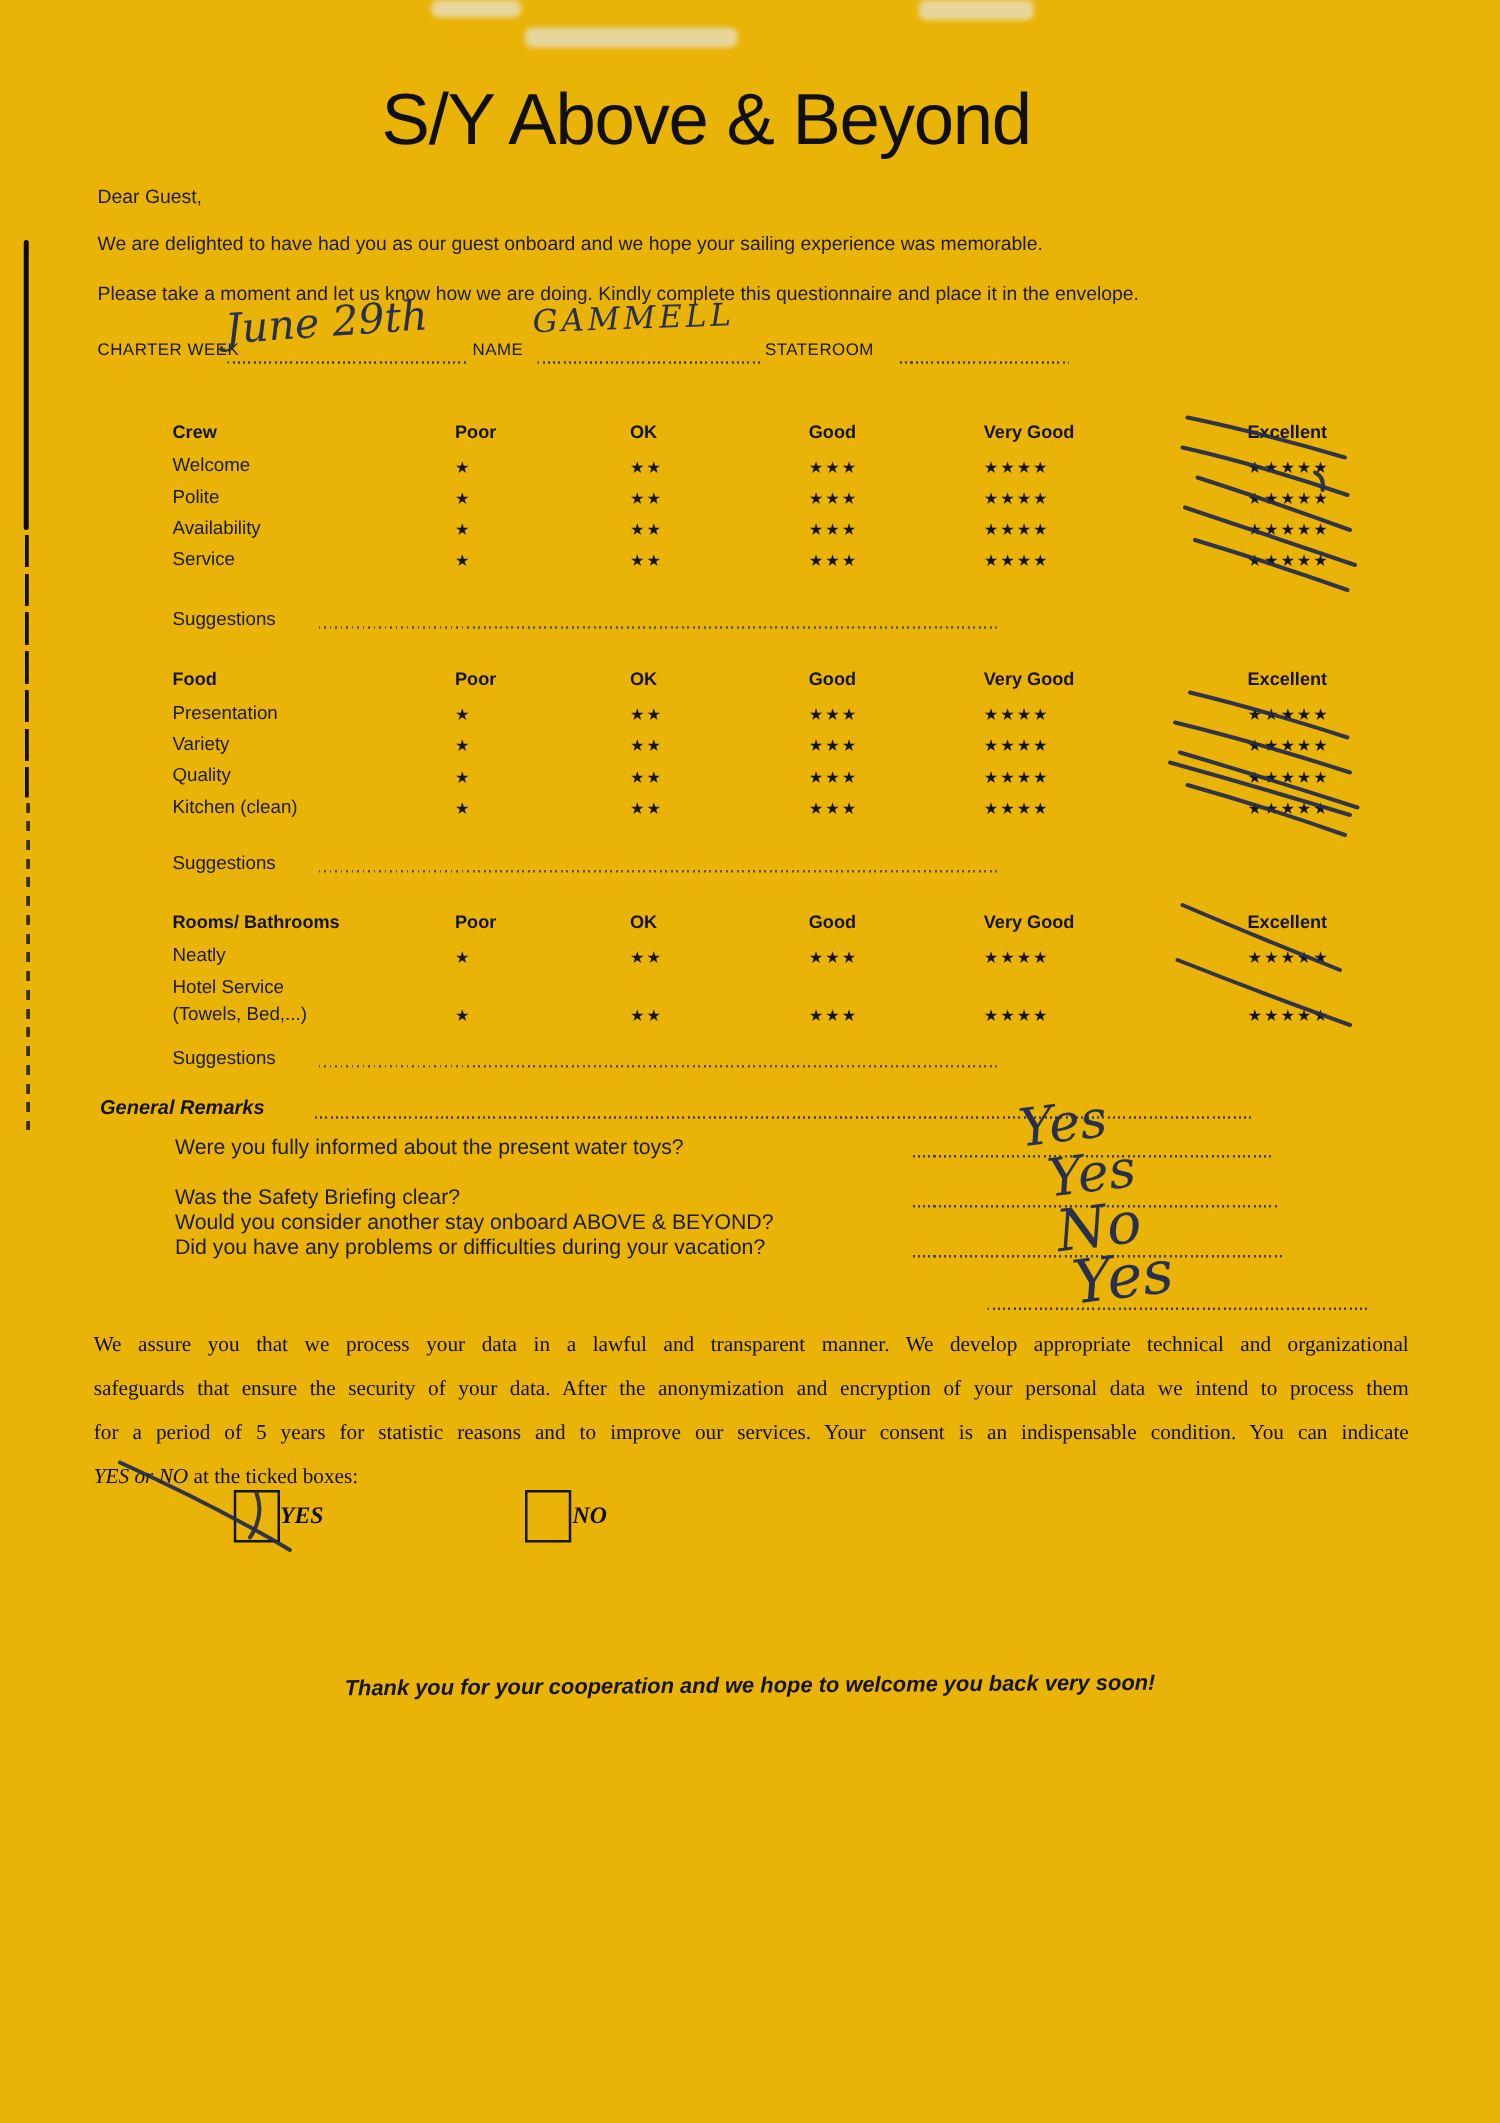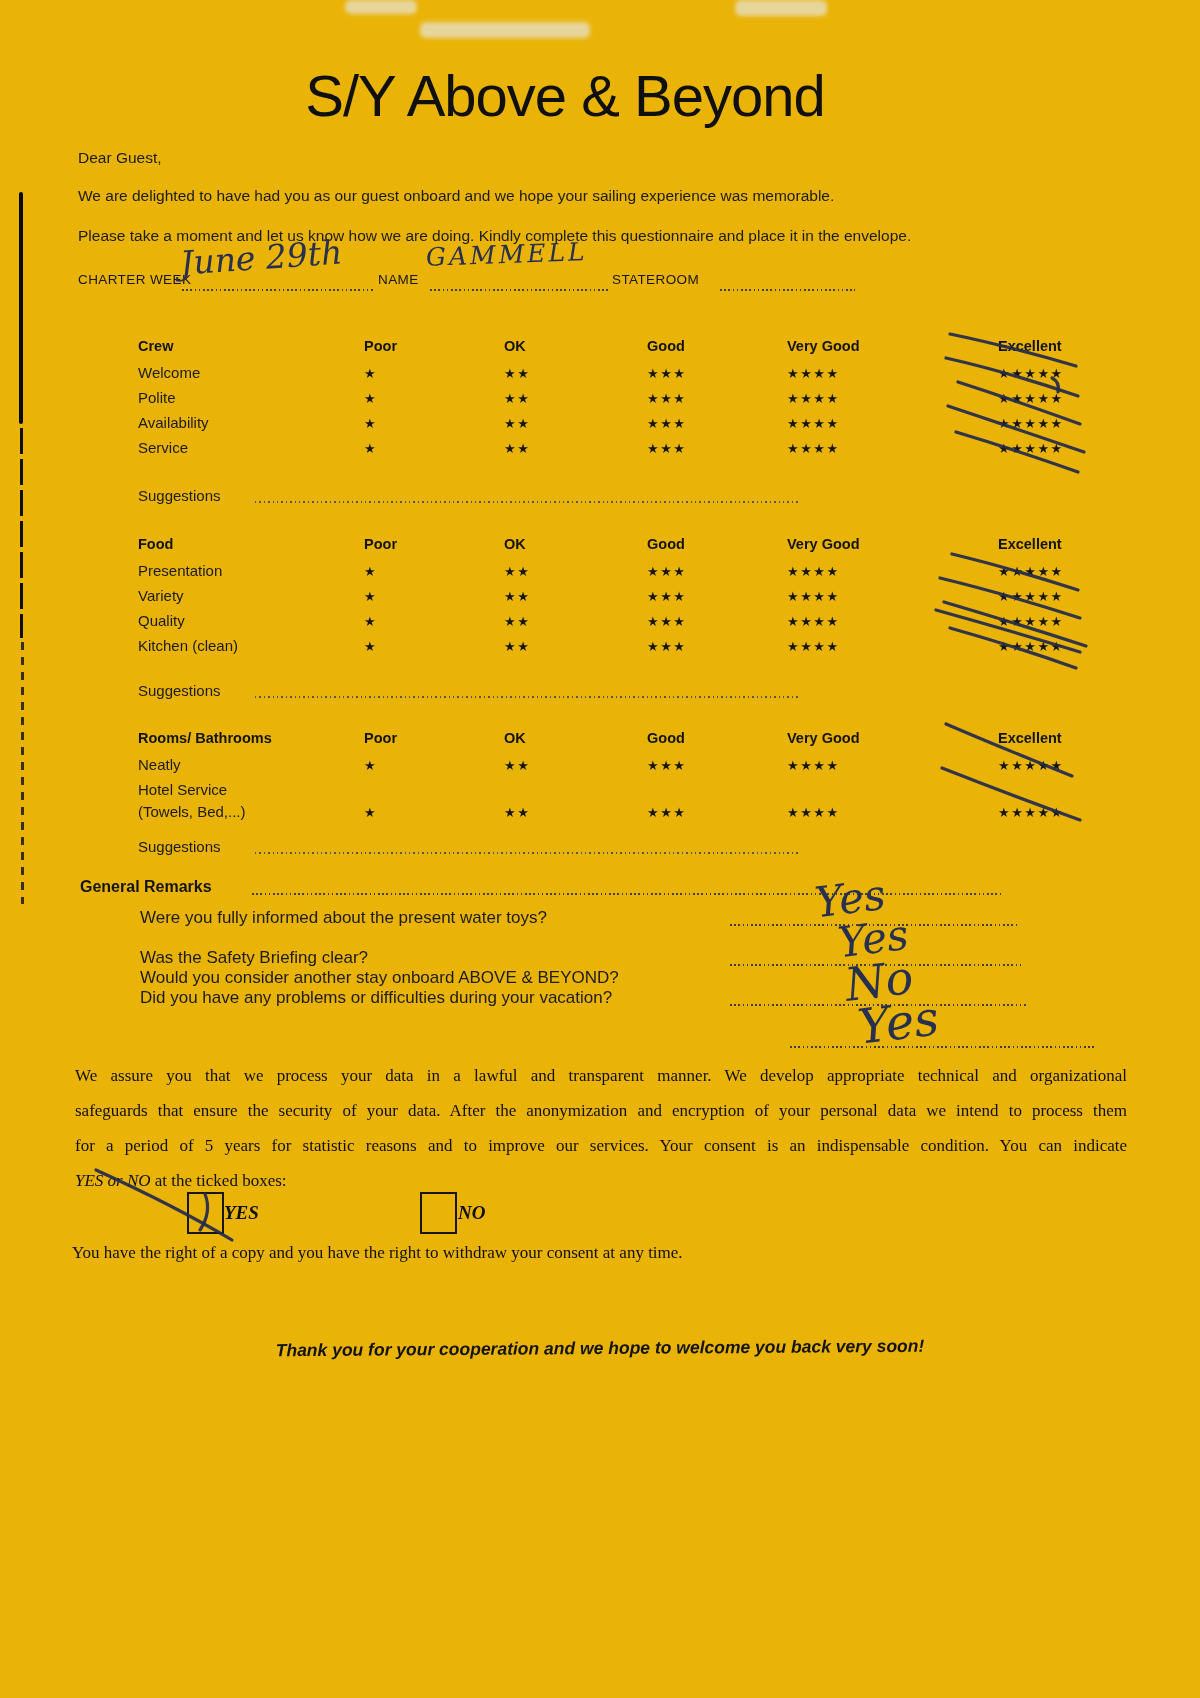--- a/index.html
+++ b/index.html
@@ -27,21 +27,21 @@
   .rline{height:25px;font-size:15px;}
   .rline.short{height:22px;}
   .stars{font-size:13px;letter-spacing:1.5px;color:#161616;padding-top:2px;white-space:nowrap;}
   .sugg{font-size:15px;color:#1c1c1c;}
   
   .script{font-family:"DejaVu Serif","Liberation Serif",serif;font-style:italic;color:#27304f;}
   .hw-date{left:180px;top:238px;font-size:33px;transform:rotate(-4deg);}
   .hw-name{left:426px;top:240px;font-size:25px;letter-spacing:3px;transform:rotate(-2deg);}
   .hw-ans{font-size:42px;transform:rotate(-7deg);line-height:1;}
   
-  .gr-label{left:80px;top:878px;font-weight:700;font-size:16px;color:#141414;}
+  .gr-label{left:80px;top:878px;font-weight:700;font-size:16px;color:#141414;font-style:italic;}
   .question{left:140px;font-size:17px;color:#1c1c1c;}
   
   .serif{font-family:"Liberation Serif","DejaVu Serif",serif;}
   .consent-line{left:75px;width:1052px;font-size:17px;color:#101010;
                 text-align:justify;text-align-last:justify;}
   .consent-l4{left:75px;font-size:17px;color:#101010;}
   .cb{position:absolute;width:33px;height:38px;border:2.5px solid #15161a;background:transparent;}
   .cb-label{position:absolute;font-size:19px;font-weight:700;font-style:italic;color:#101010;}
   .closing{left:0;top:1338px;width:1200px;text-align:center;font-size:17.5px;font-weight:700;
            font-style:italic;color:#141414;transform:rotate(-.4deg);}
@@ -223,21 +223,20 @@
   <div class="abs serif consent-line" style="top:1136px;">for a period of 5 years for statistic reasons and to improve our services. Your consent is an indispensable condition. You can indicate</div>
   <div class="abs serif consent-l4" style="top:1171px;">
     <span style="font-style:italic;">YES or NO</span><span> at the ticked boxes:</span>
   </div>
 
   <div class="cb" style="left:187px;top:1192px;"></div>
   <div class="cb-label serif" style="left:224px;top:1202px;">YES</div>
   <div class="cb" style="left:420px;top:1192px;"></div>
   <div class="cb-label serif" style="left:458px;top:1202px;">NO</div>
 
-  <div class="abs serif" style="left:72px;top:1243px;font-size:17px;color:#101010;">You have the right of a copy and you have the right to withdraw your consent at any time.</div>
 
   <div class="abs closing">Thank you for your cooperation and we hope to welcome you back very soon!</div>
 
   <svg class="ink" width="1200" height="1698" viewBox="0 0 1200 1698">
 
     <path d="M950 334 Q1008 346 1076 366"></path>
     <path d="M946 358 Q1008 372 1078 396"></path>
     <path d="M1052 378 q8 4 6 14"></path>
     <path d="M958 382 Q1014 400 1080 424"></path>
     <path d="M948 406 Q1014 428 1084 452"></path>

